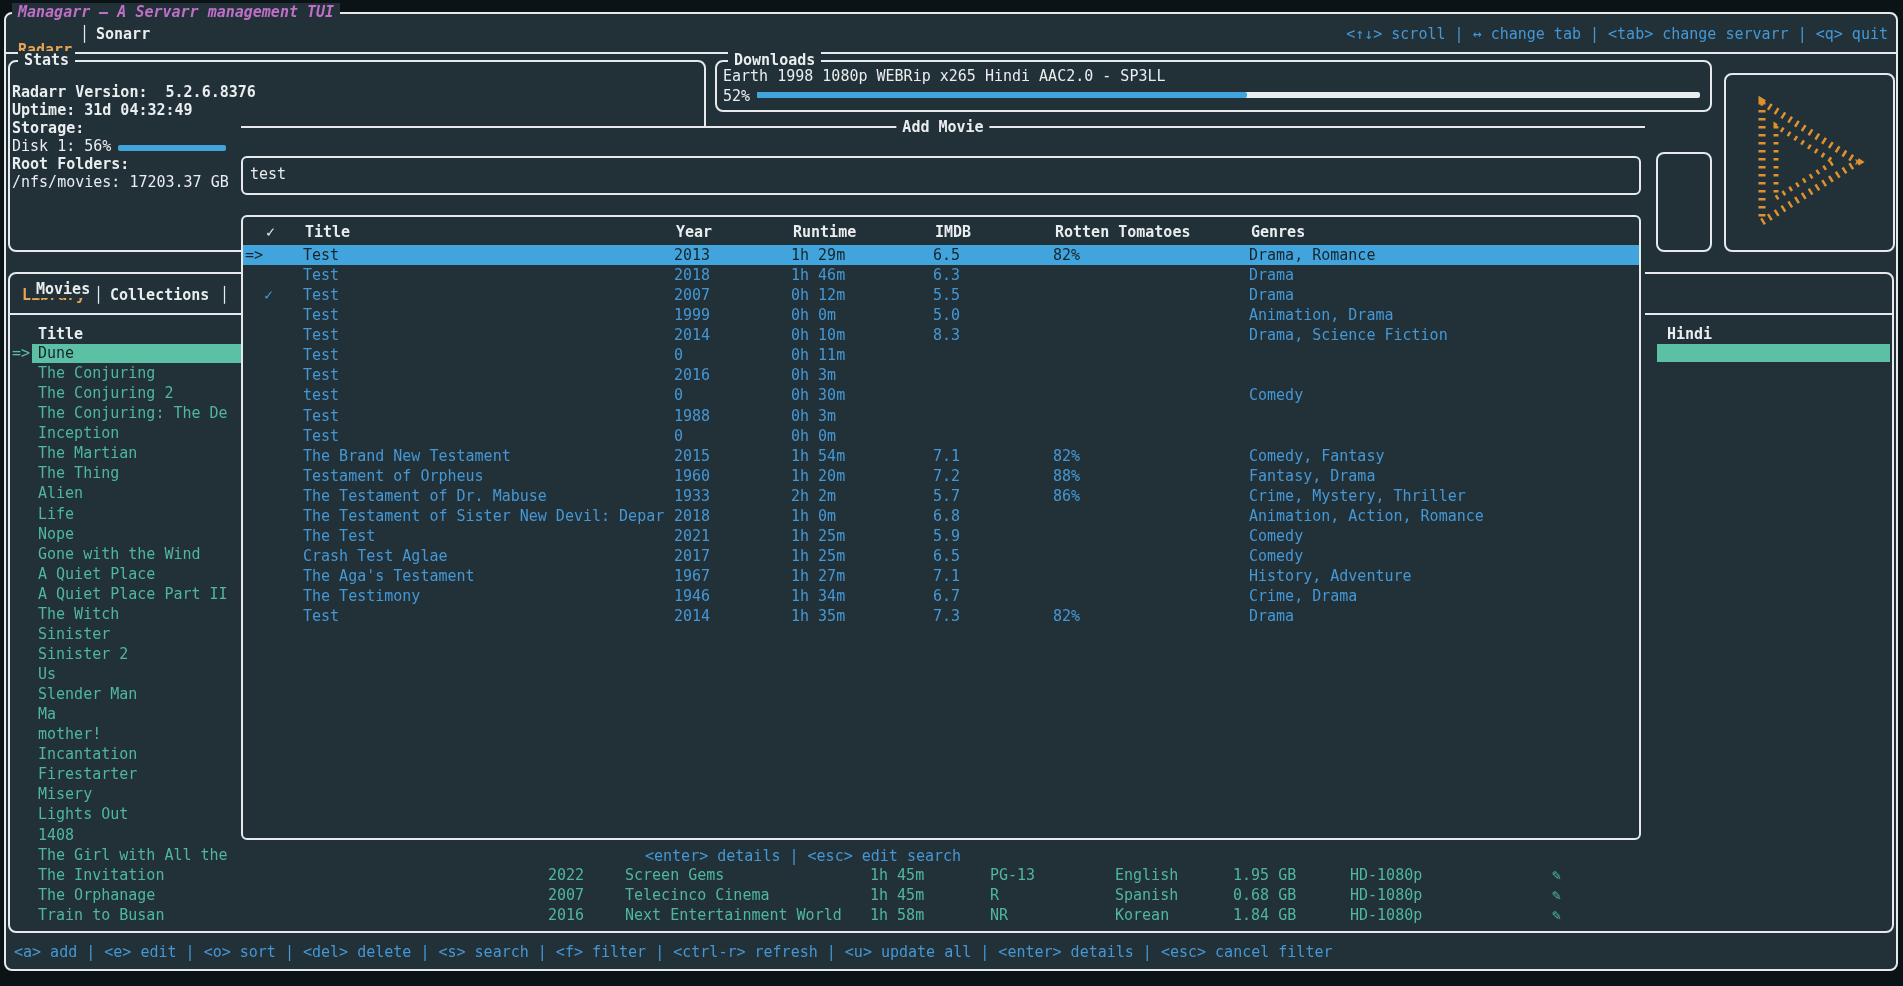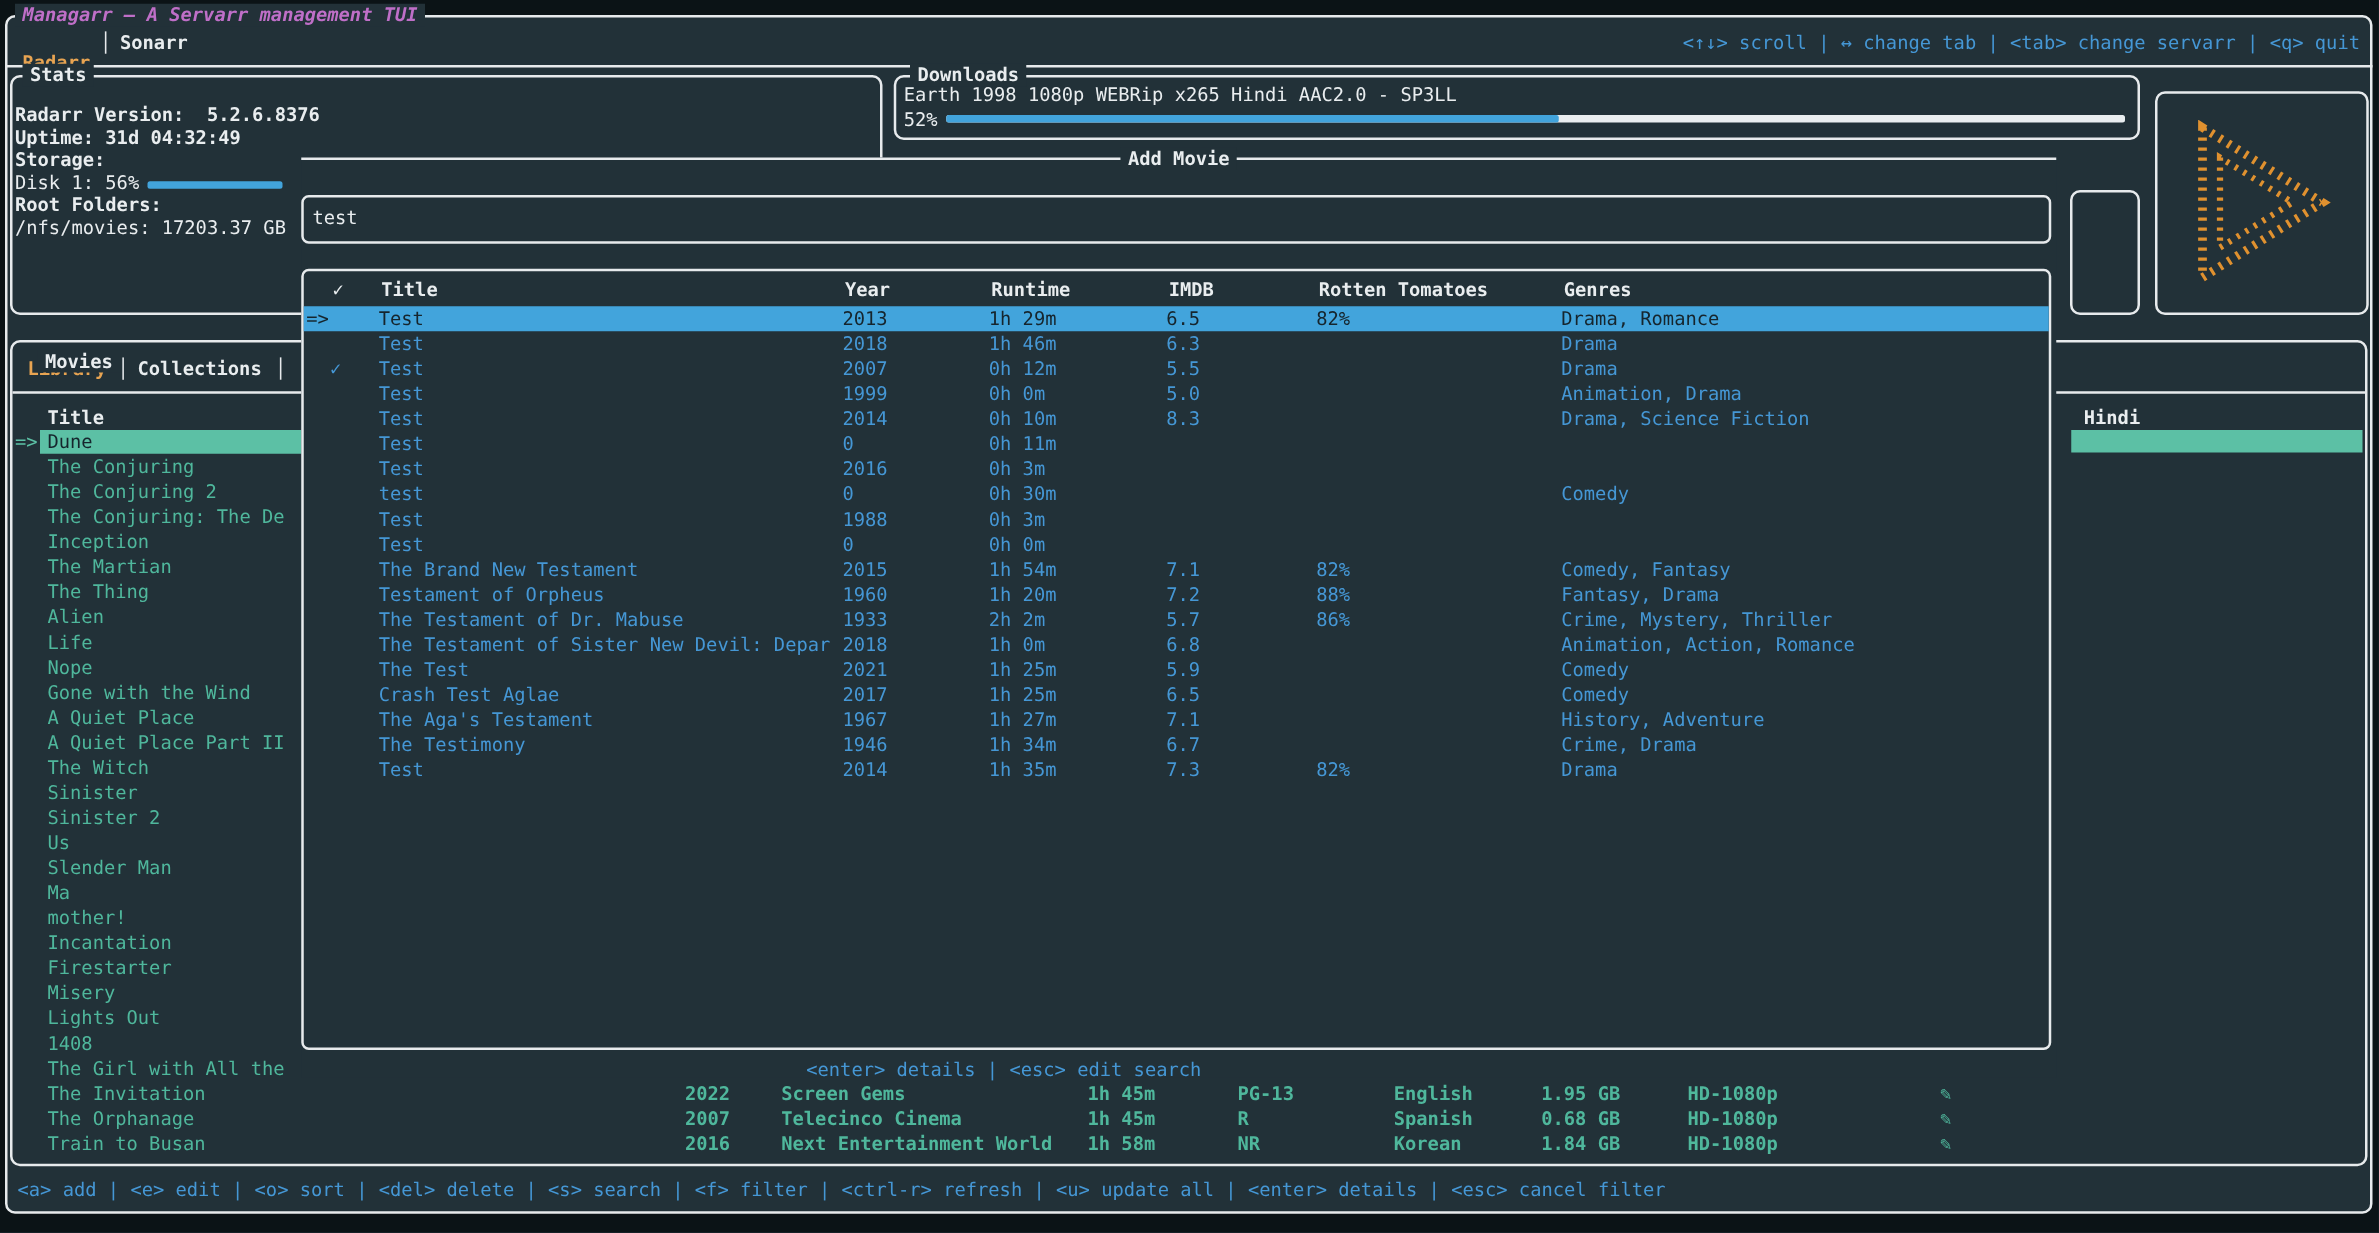--- a/index.html
+++ b/index.html
@@ -21,21 +21,21 @@
   .m-row{height:20.07px;line-height:20.07px;position:relative;white-space:pre;}
   .m-row .bar{position:absolute;left:32px;width:222px;top:1px;bottom:0;background:var(--teal-bar);}
   .m-row .bar span{position:absolute;left:6px;top:-1px;line-height:20.07px;color:var(--dark);}
   .m-row .ttl{position:absolute;left:38px;color:var(--teal-text);}
   .m-row .arr{position:absolute;left:12px;color:var(--teal-bar);}
   .am-row{height:20.07px;line-height:20.07px;position:relative;white-space:pre;color:var(--blue);}
   .am-row span{position:absolute;top:0;}
   .am-row.sel{background:var(--sel-blue);color:var(--dark);}
   .am-c0{left:2px;} .am-c1{left:21px;} .am-c2{left:60px;} .am-c3{left:431px;}
   .am-c4{left:548px;} .am-c5{left:690px;} .am-c6{left:810px;} .am-c7{left:1006px;}
-  .bt-row{height:20.07px;line-height:20.07px;position:relative;white-space:pre;color:var(--teal-text);font-weight:bold;}
+  .bt-row{height:20.07px;line-height:20.07px;position:relative;white-space:pre;color:var(--teal-text);}
   .bt-row span{position:absolute;top:0;}
 </style>
 </head>
 <body>
 
 <div class="panel" style="left:4px;top:12px;width:1894px;height:959px;background:var(--bg);"></div>
 
 <span class="t bold ptitle" style="left:12px;top:3px;color:var(--magenta);font-style:italic;">Managarr – A Servarr management TUI</span>
 
 <span class="t bold orange" style="left:18px;top:24px;margin-top:16px;">Radarr</span>

